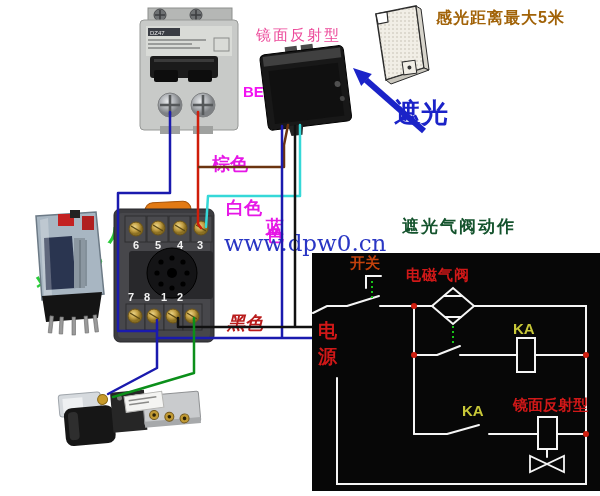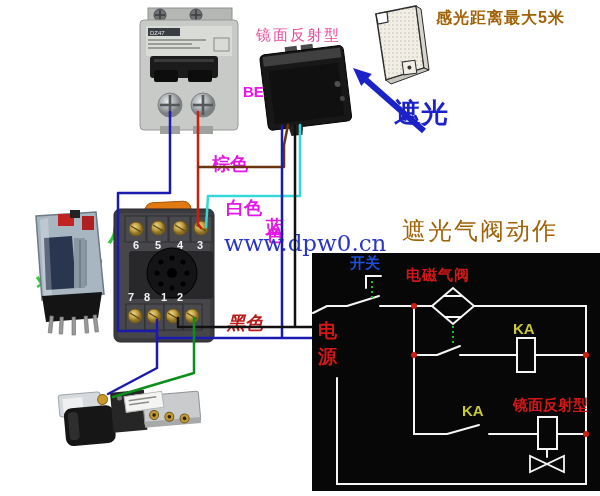--- a/index.html
+++ b/index.html
@@ -15,23 +15,23 @@
   #relay-model{left:32px;top:190px;font-size:17px;font-weight:bold;color:#2133cc;}
   #brown-label{left:212px;top:155px;font-size:18px;font-weight:bold;color:#e617e6;text-align:right;}
   #white-label{left:226px;top:183px;font-size:18px;font-weight:bold;color:#e617e6;margin-top:16px;}
   #blue-label{left:264px;top:202px;font-size:18px;font-weight:bold;color:#e617e6;
       writing-mode:vertical-rl;letter-spacing:8px;}
   #black-label{left:227px;top:314px;font-size:18px;font-weight:bold;color:#b91c1c;font-style:italic;}
   #watermark-url{left:224px;top:231px;font-family:"DejaVu Serif",serif;font-size:23px;color:#2936c4;}
   #green-watermark{left:40px;top:276px;font-size:30px;font-weight:bold;color:rgba(24,200,40,.92);
       letter-spacing:12px;transform:rotate(-33deg);transform-origin:left center;}
   #panel{left:312px;top:253px;width:288px;height:238px;background:#070707;z-index:3;}
-  #sch-title{left:402px;top:218px;font-size:24px;font-weight:normal;color:#a16207;letter-spacing:2px;z-index:5;}
+  #sch-title{left:402px;top:218px;font-size:17px;font-weight:bold;color:#14532d;letter-spacing:2px;z-index:5;}
   .schlbl{position:absolute;z-index:5;font-weight:bold;white-space:nowrap;}
-  #sch-switch{left:350px;top:254px;font-size:15px;color:#1d4ed8;}
+  #sch-switch{left:350px;top:254px;font-size:15px;color:#c2410c;}
   #sch-sensor{left:406px;top:266px;font-size:15px;color:#d01818;letter-spacing:1px;}
   #sch-power{left:318px;top:318px;font-size:19px;color:#d01818;width:22px;white-space:normal;line-height:26px;}
   #sch-ka-coil{left:513px;top:320px;font-size:15px;color:#c8c838;}
   #sch-ka-contact{left:462px;top:402px;font-size:15px;color:#c8c838;}
   #sch-valve{left:513px;top:396px;font-size:15px;color:#d01818;}
   .digit{position:absolute;z-index:5;width:14px;text-align:center;font-size:11px;
          font-weight:bold;color:#f2f2f2;}
   svg{position:absolute;left:0;top:0;}
   #photos{z-index:2;}
   #schematic{z-index:4;}

